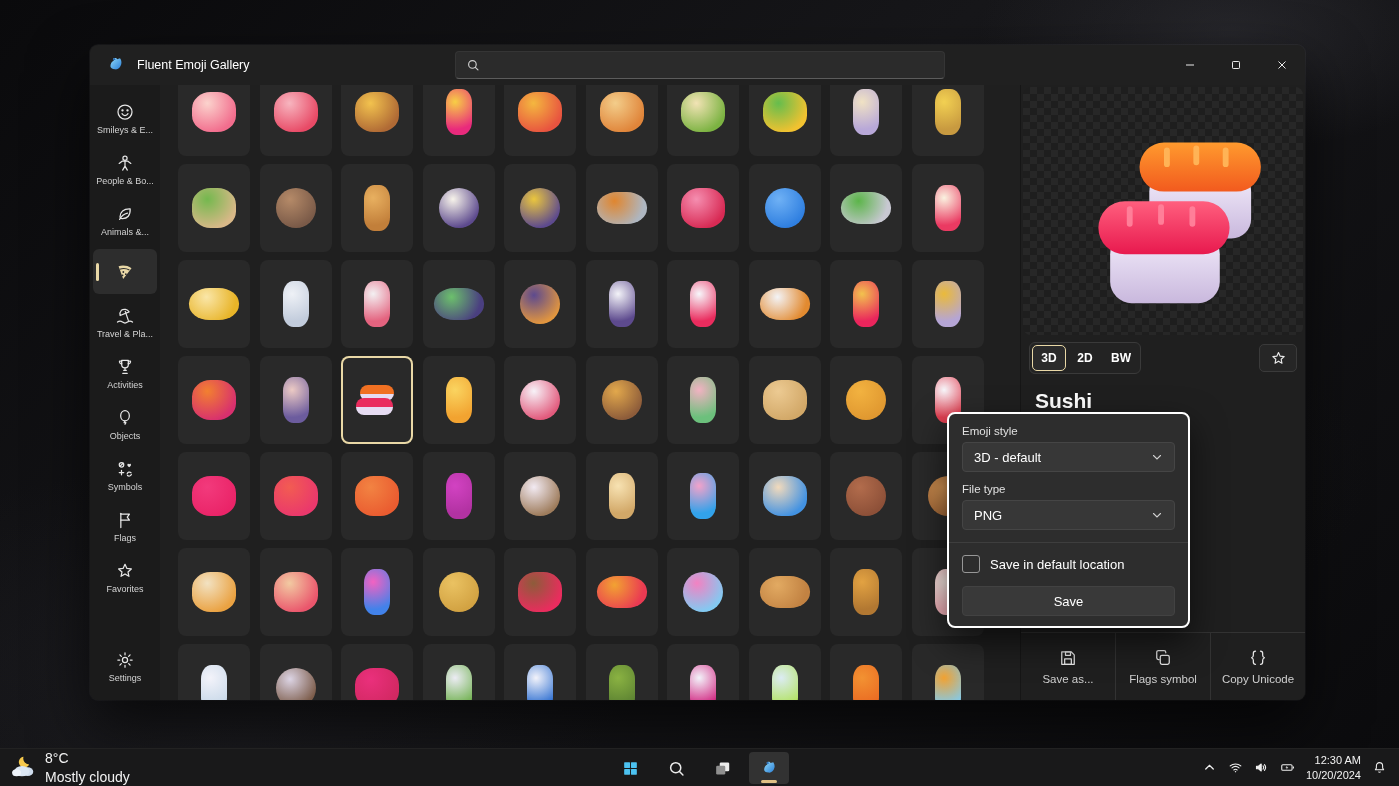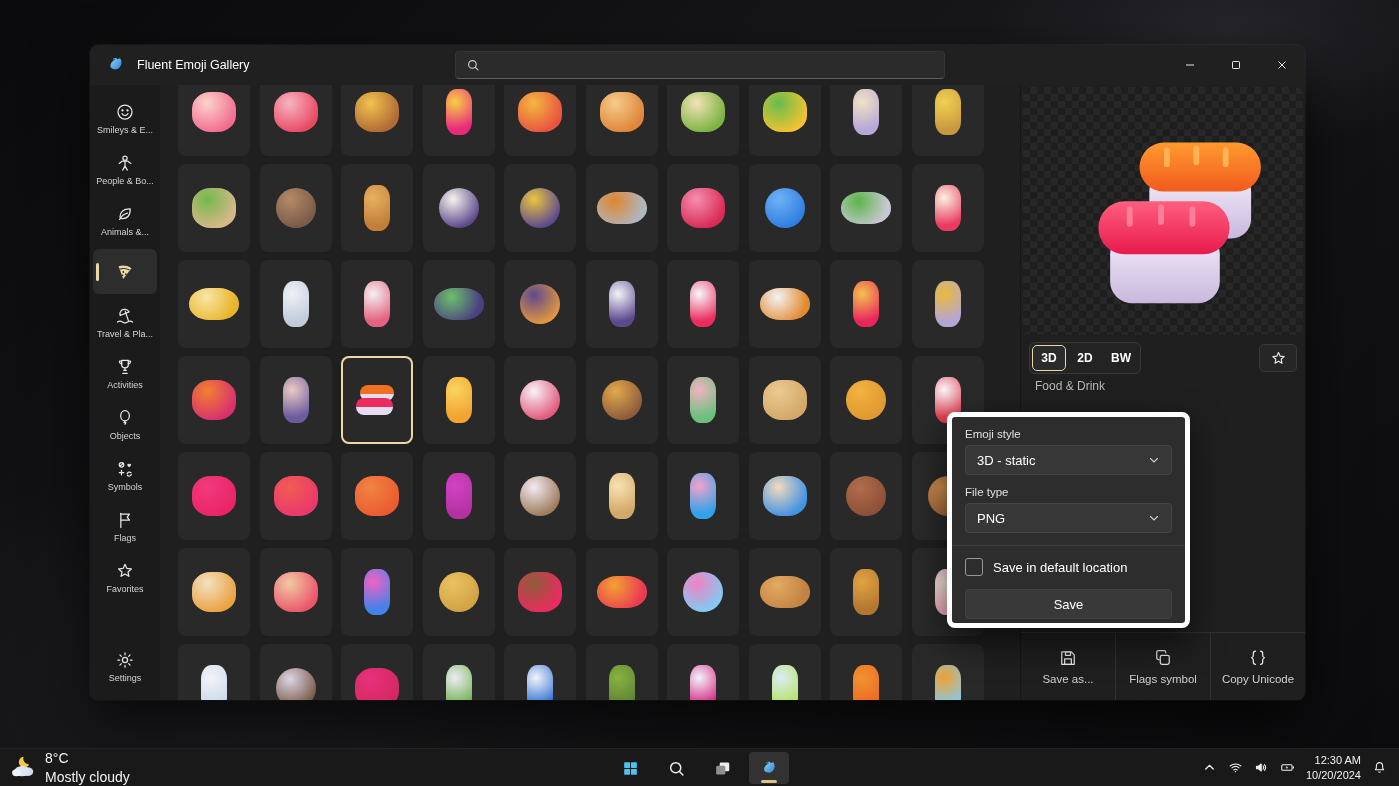--- a/index.html
+++ b/index.html
@@ -81,21 +81,21 @@
   .emoji-title { margin:15px 0 0 14px; font-size:21px; font-weight:700; color:#ffffff; }
   .emoji-cat { margin:5px 0 0 14px; font-size:12px; color:#b8b8b8; }
   .actions { margin-top:auto; height:68px; flex:none; border-top:1px solid #333333; display:flex; }
   .action { flex:1; display:flex; flex-direction:column; align-items:center; justify-content:center; gap:5px; color:#e8e8e8; }
   .action + .action { border-left:1px solid #333333; }
   .action .ic svg { width:20px; height:20px; }
   .action .lbl { font-size:11.5px; color:#cfcfcf; }
 
   
   .flyout { position:absolute; left:857px; top:367px; width:243px; height:216px; z-index:50;
-    background:#2d2d2d; border:5px solid #ffffff; border-radius:8px; padding:11px 13px;
+    background:#2d2d2d; border:2px solid #ffffff; border-radius:8px; padding:11px 13px;
     box-shadow:0 14px 34px rgba(0,0,0,.6); }
   .fly-label { font-size:11.5px; color:#e0e0e0; }
   .fly-select { margin-top:5px; height:30px; background:#373737; border:1px solid #454545;
     border-radius:4px; display:flex; align-items:center; padding:0 11px; font-size:13px; color:#ffffff; }
   .fly-select .chev { margin-left:auto; color:#d0d0d0; }
   .fly-select .chev svg { width:12px; height:12px; }
   .fly-gap { margin-top:11px; }
   .fly-divider { height:1px; background:#3e3e3e; margin:12px -13px; }
   .fly-check { display:flex; align-items:center; gap:10px; font-size:13px; color:#ffffff; }
   .checkbox { width:18px; height:18px; flex:none; border:1px solid #979797; border-radius:3px; background:transparent; }
@@ -536,20 +536,21 @@
           </div>
         <div class="fav-btn">
           <span>
             <svg viewBox="0 0 24 24" fill="none" stroke="currentColor" stroke-width="1.6" stroke-linejoin="round">
               <path d="M12 3.5l2.4 5.2 5.6.6-4.2 3.8 1.1 5.6-4.9-2.9-4.9 2.9 1.1-5.6L4 9.3l5.6-.6L12 3.5z"></path>
               </svg>
           </span>
         </div>
       </div>
 
+      <div class="emoji-title">Sushi</div>
       <div class="emoji-cat">Food &amp; Drink</div>
 
       <div class="actions" id="action-bar">
           <div class="action">
             <span class="ic">
               <svg viewBox="0 0 24 24" fill="none" stroke="currentColor" stroke-width="1.5" stroke-linecap="round" stroke-linejoin="round">
                 <path d="M4.5 4.5h11.2l3.8 3.8v11.2H4.5V4.5z"></path>
                 <rect x="8" y="13" width="8" height="6.5"></rect>
                 <rect x="9" y="4.5" width="6" height="4.2"></rect>
               </svg>
@@ -573,21 +574,21 @@
             </span>
     <span class="lbl">Copy Unicode</span>
           </div>
         </div>
     </div>
   </div>
 
   <div class="flyout">
     <div class="fly-label">Emoji style</div>
     <div class="fly-select">
-      <span>3D - static</span>
+      <span>3D - default</span>
       <span class="chev">
         <svg viewBox="0 0 24 24" fill="none" stroke="currentColor" stroke-width="2.2" stroke-linecap="round">
             <path d="M5 9l7 7 7-7"></path>
           </svg>
         </span>
     </div>
     <div class="fly-label fly-gap">File type</div>
     <div class="fly-select">
       <span>PNG</span>
       <span class="chev">

